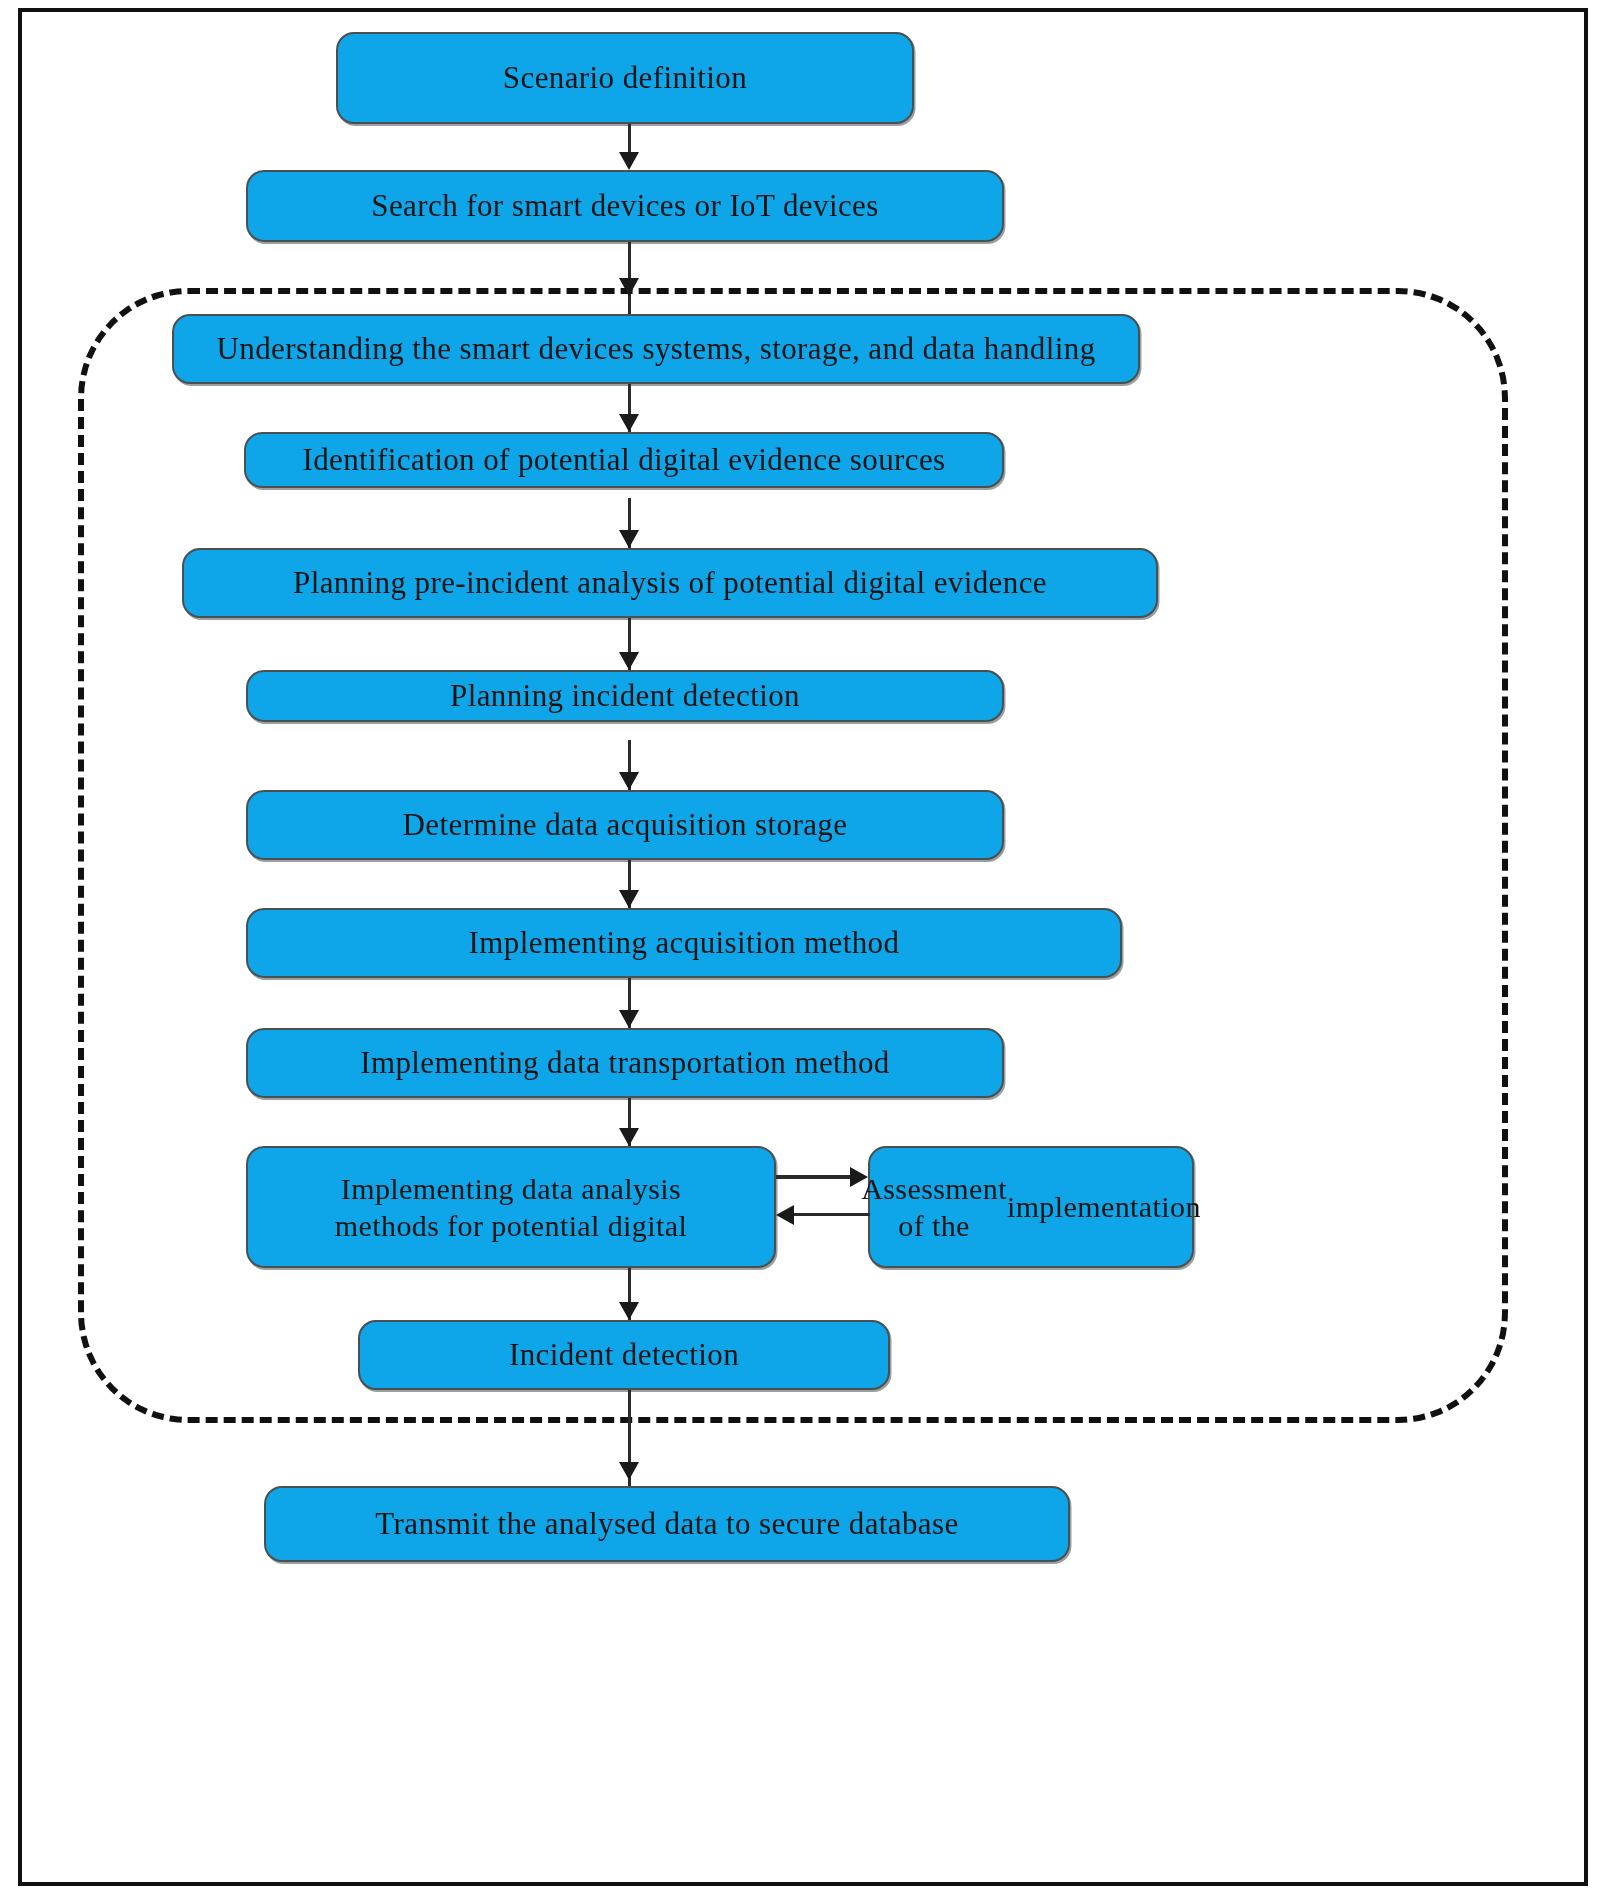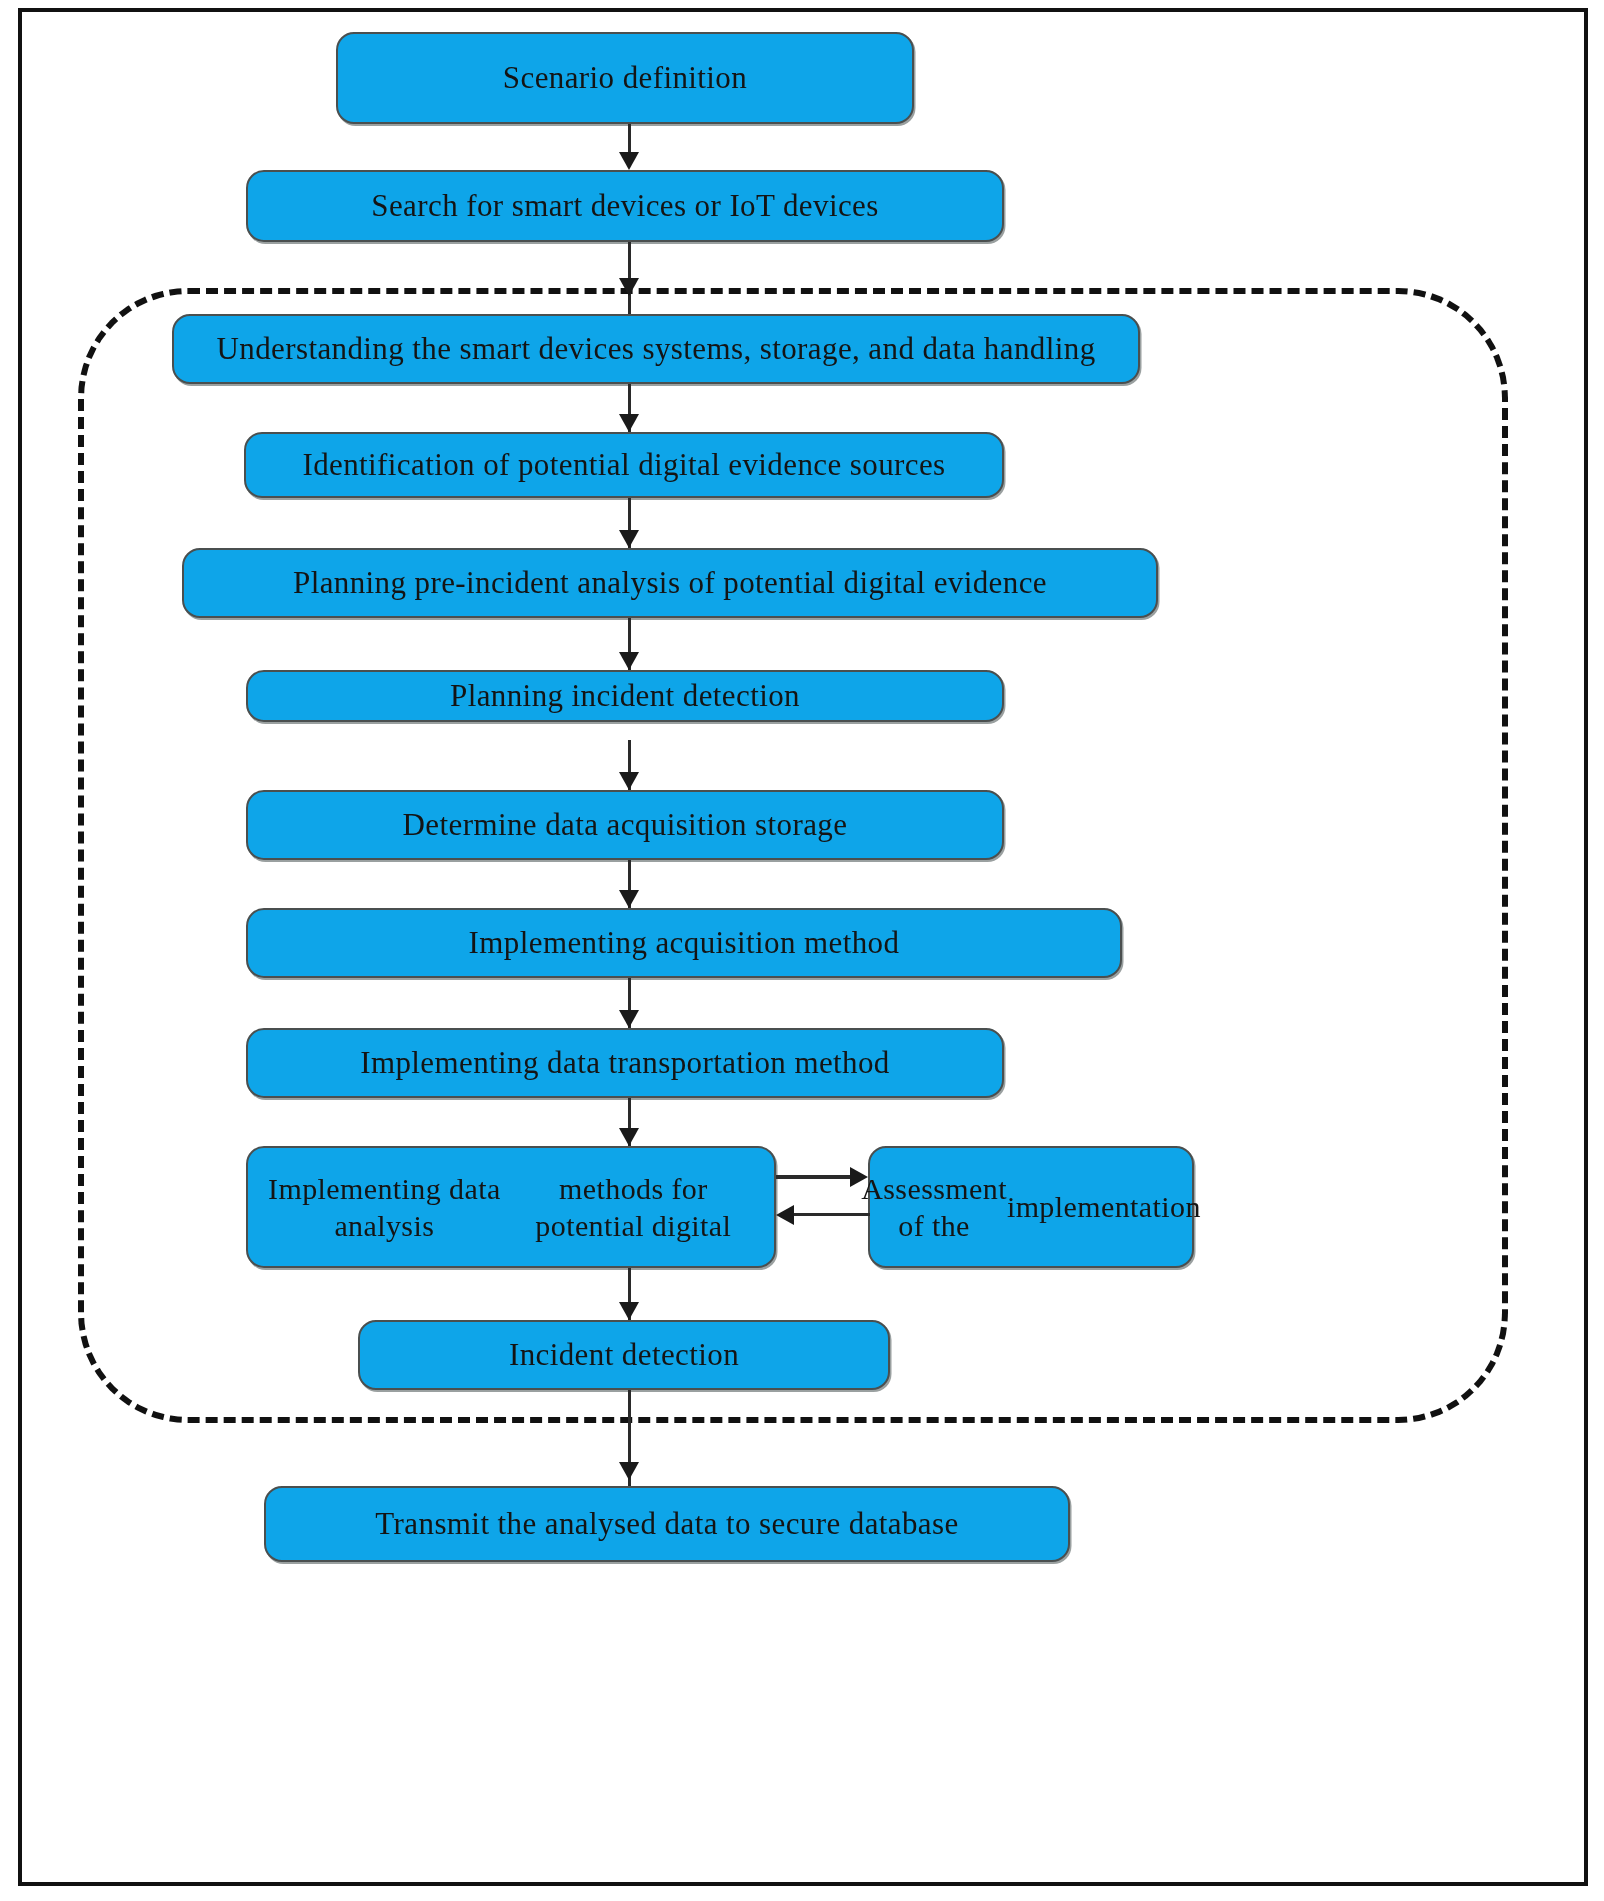--- a/index.html
+++ b/index.html
@@ -100,21 +100,21 @@
   </div>
   <div class="conn v" style="left:628px; top:242px; height:72px;"></div>
   <div class="arrow-down" style="left:619px; top:278px;"></div>
 
   <div class="node" style="left:172px; top:314px; width:968px; height:70px;">
     <span>Understanding the smart devices systems, storage, and data handling</span>
   </div>
   <div class="conn v" style="left:628px; top:384px; height:48px;"></div>
   <div class="arrow-down" style="left:619px; top:414px;"></div>
 
-  <div class="node" style="left:244px; top:432px; width:760px; height:66px;">
+  <div class="node" style="left:244px; top:432px; width:760px; height:56px;">
     <span>Identification of potential digital evidence sources</span>
   </div>
   <div class="conn v" style="left:628px; top:498px; height:50px;"></div>
   <div class="arrow-down" style="left:619px; top:530px;"></div>
 
   <div class="node" style="left:182px; top:548px; width:976px; height:70px;">
     <span>Planning pre-incident analysis of potential digital evidence</span>
   </div>
   <div class="conn v" style="left:628px; top:618px; height:52px;"></div>
   <div class="arrow-down" style="left:619px; top:652px;"></div>
@@ -136,21 +136,21 @@
   </div>
   <div class="conn v" style="left:628px; top:978px; height:50px;"></div>
   <div class="arrow-down" style="left:619px; top:1010px;"></div>
 
   <div class="node" style="left:246px; top:1028px; width:758px; height:70px;">
     <span>Implementing data transportation method</span>
   </div>
   <div class="conn v" style="left:628px; top:1098px; height:48px;"></div>
   <div class="arrow-down" style="left:619px; top:1128px;"></div>
 
-  <div class="node two-line" style="left:246px; top:1146px; width:530px; height:122px; flex-direction:row;">
+  <div class="node two-line" style="left:246px; top:1146px; width:530px; height:122px; flex-direction:column;">
     <span>Implementing data analysis</span>
     <span>methods for potential digital</span>
   </div>
 
   <div class="node two-line" style="left:868px; top:1146px; width:326px; height:122px; flex-direction:row;">
     <span>Assessment of the</span>
     <span>implementation</span>
   </div>
 
   <div class="conn h" style="left:776px; top:1175px; width:76px; height:3.5px;"></div>

